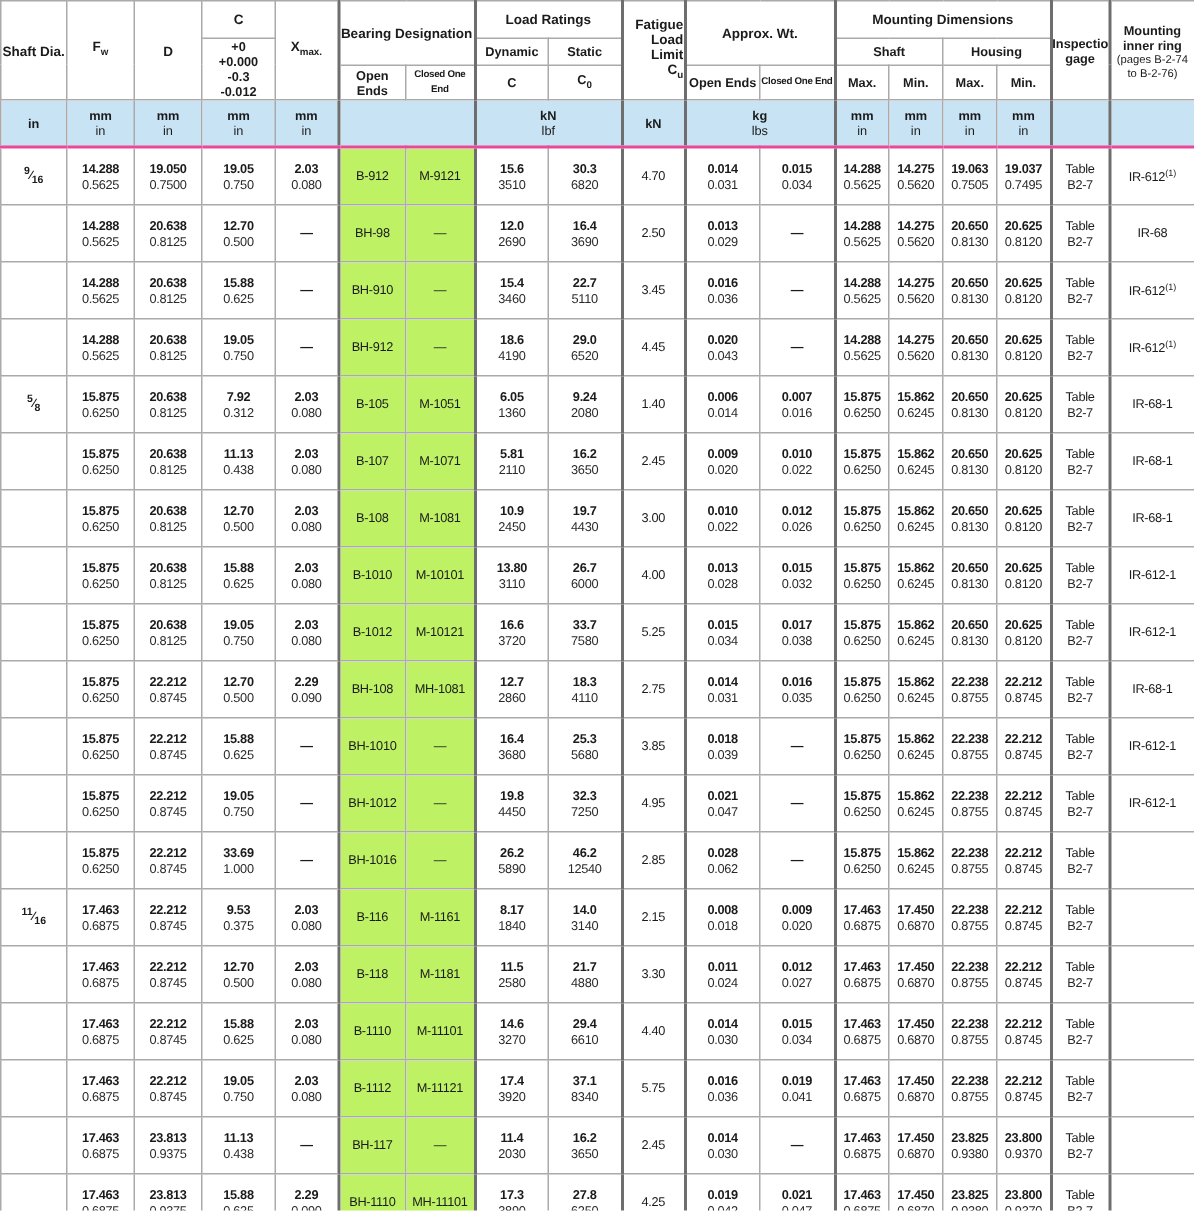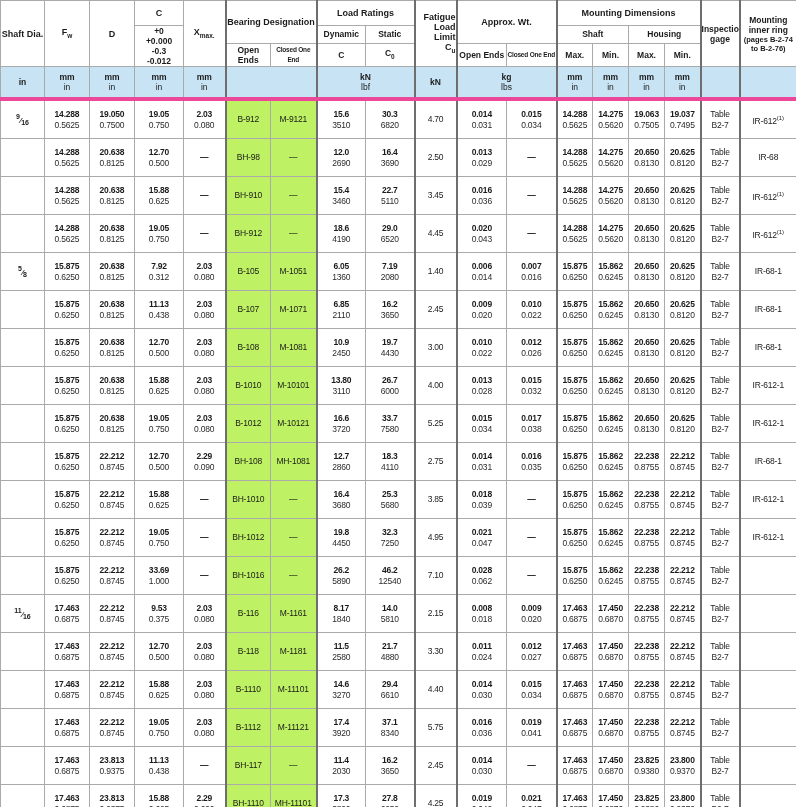--- a/index.html
+++ b/index.html
@@ -6,37 +6,37 @@
   body{width:796px;height:807px;overflow:hidden;font-family:"Liberation Sans",sans-serif;color:#1b1b1b;}
   table{border-collapse:collapse;table-layout:fixed;width:796px;}
   th,td{padding:0;border:1px solid #aaa;text-align:center;vertical-align:middle;overflow:hidden;}
   table{border:1px solid #777;}
   thead th{background:#fff;font-weight:bold;font-size:9px;line-height:10px;}
   thead th.small{font-size:8.5px;}
   thead th.tiny{font-size:6.5px;letter-spacing:-0.2px;}
   tr.h1 th{height:24px;}
   tr.h2 th{height:15px;}
   tr.h3 th{height:16px;margin-top:20px;}
-  tr.units td{background:#c8e4f4;height:30px;font-size:8.5px;line-height:10px;border-bottom:4px solid #ec4899;}
+  tr.units td{background:#c8e4f4;height:30px;font-size:8.5px;line-height:10px;border-bottom:2px solid #ec4899;}
   tr.units .u1{font-weight:bold;}
   tr.units .u2{font-weight:normal;}
   tbody td{height:37px;font-size:8.5px;line-height:11px;letter-spacing:-0.2px;}
   tbody td .l1{font-weight:bold;}
   tbody td .l1.plain{font-weight:normal;}
   tbody td .l2{font-weight:normal;color:#2a2a2a;}
   tbody td.desig{background:#bef264;font-weight:normal;}
   td.gl,th.gl{border-left:2px solid #6e6e6e;}
   tr.group-start td{border-top:1.5px solid #8a8a8a;}
   td.dash{font-weight:bold;}
   sub,sup{font-size:6.5px;letter-spacing:0;}
   td.frac{font-size:8px;font-weight:bold;}
   td.frac sup,td.frac sub{font-size:7px;font-weight:bold;}
   .tol{font-weight:bold;font-size:8.5px;line-height:10px;margin-top:20px;}
   .tol span{display:inline-block;min-width:26px;}
-  .pages{font-weight:bold;font-size:7.5px;line-height:9px;display:block;}
+  .pages{font-weight:normal;font-size:7.5px;line-height:9px;display:block;}
   .ring-cell sup{font-size:6px;}
   .fat{line-height:10px;text-align:right;}
 </style>
 </head>
 <body>
 
 <table>
   <colgroup>
     <col style="width:44px">
       <col style="width:45px">
@@ -390,21 +390,21 @@
           <div class="l1">2.03</div>
           <div class="l2">0.080</div>
         </td>
         <td class="desig gl">B-105</td>
         <td class="desig">M-1051</td>
         <td class="gl">
           <div class="l1">6.05</div>
           <div class="l2">1360</div>
         </td>
         <td>
-          <div class="l1">7.19</div>
+          <div class="l1">9.24</div>
           <div class="l2">2080</div>
         </td>
         <td class="gl">1.40</td>
         <td class="gl">
           <div class="l1">0.006</div>
           <div class="l2">0.014</div>
         </td>
         <td>
           <div class="l1">0.007</div>
           <div class="l2">0.016</div>
@@ -445,21 +445,21 @@
           <div class="l1">11.13</div>
           <div class="l2">0.438</div>
         </td>
         <td>
           <div class="l1">2.03</div>
           <div class="l2">0.080</div>
         </td>
         <td class="desig gl">B-107</td>
         <td class="desig">M-1071</td>
         <td class="gl">
-          <div class="l1">6.85</div>
+          <div class="l1">5.81</div>
           <div class="l2">2110</div>
         </td>
         <td>
           <div class="l1">16.2</div>
           <div class="l2">3650</div>
         </td>
         <td class="gl">2.45</td>
         <td class="gl">
           <div class="l1">0.009</div>
           <div class="l2">0.020</div>
@@ -850,21 +850,21 @@
         <td class="desig gl">BH-1016</td>
         <td class="desig dash">—</td>
         <td class="gl">
           <div class="l1">26.2</div>
           <div class="l2">5890</div>
         </td>
         <td>
           <div class="l1">46.2</div>
           <div class="l2">12540</div>
         </td>
-        <td class="gl">7.10</td>
+        <td class="gl">2.85</td>
         <td class="gl">
           <div class="l1">0.028</div>
           <div class="l2">0.062</div>
         </td>
         <td class="dash">—</td>
         <td class="gl">
           <div class="l1">15.875</div>
           <div class="l2">0.6250</div>
         </td>
         <td>
@@ -904,21 +904,21 @@
           <div class="l2">0.080</div>
         </td>
         <td class="desig gl">B-116</td>
         <td class="desig">M-1161</td>
         <td class="gl">
           <div class="l1">8.17</div>
           <div class="l2">1840</div>
         </td>
         <td>
           <div class="l1">14.0</div>
-          <div class="l2">5810</div>
+          <div class="l2">3140</div>
         </td>
         <td class="gl">2.15</td>
         <td class="gl">
           <div class="l1">0.008</div>
           <div class="l2">0.018</div>
         </td>
         <td>
           <div class="l1">0.009</div>
           <div class="l2">0.020</div>
         </td>

